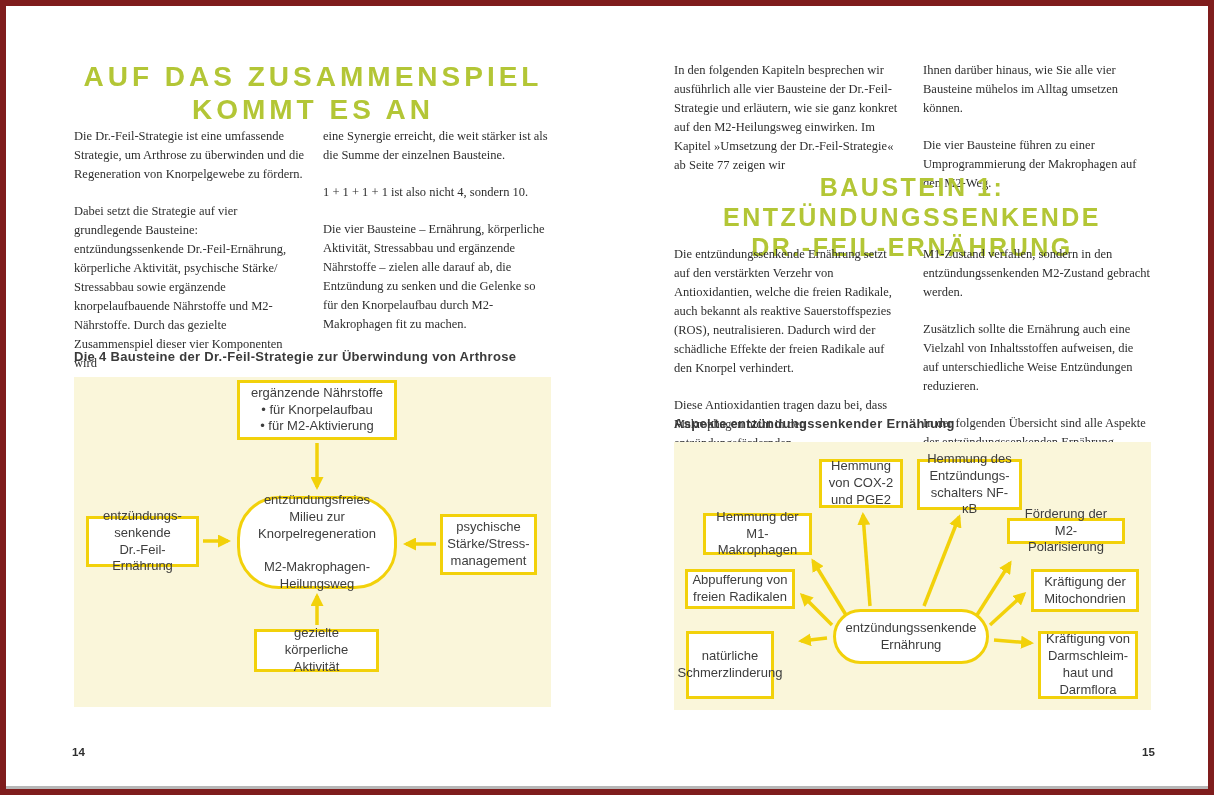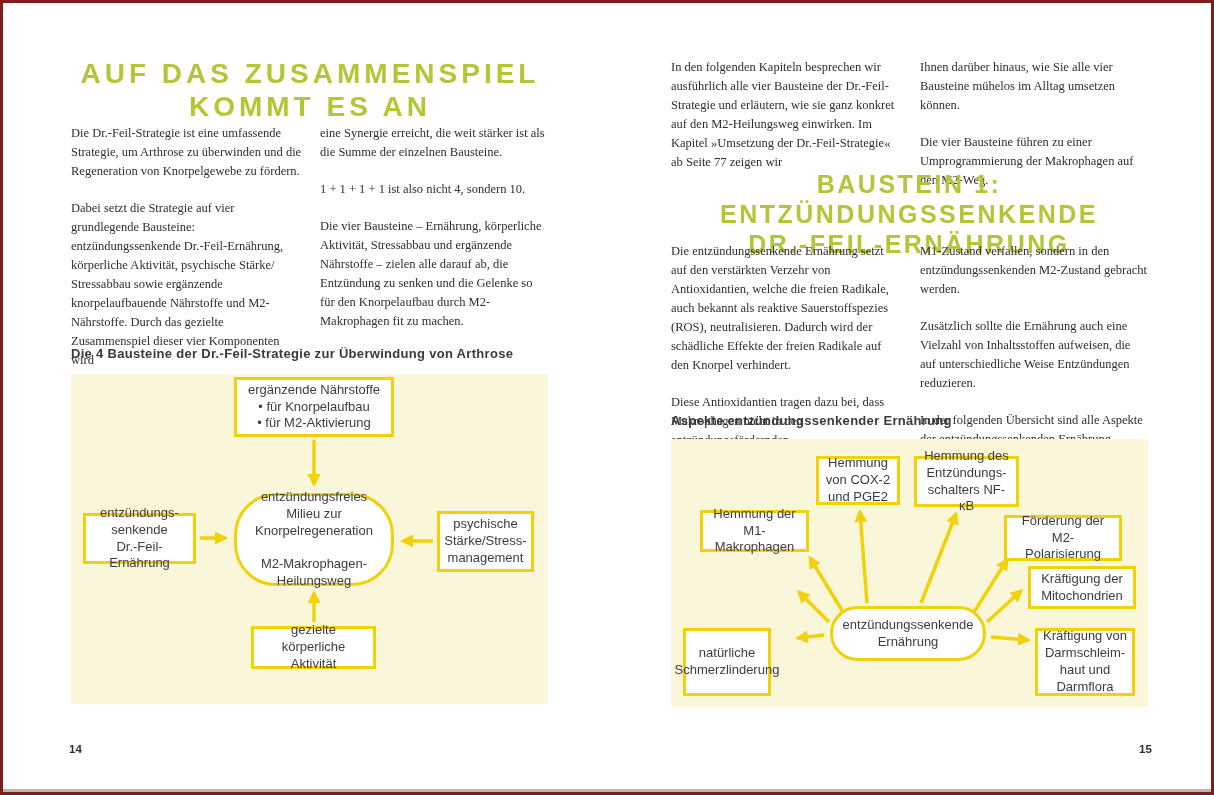--- a/index.html
+++ b/index.html
@@ -1,20 +1,20 @@
 <!DOCTYPE html>
 <html><head>
 <meta charset="utf-8">
 <style>
   html,body{margin:0;padding:0;background:#ffffff;}
   .sheet{
     position:relative;
     width:1214px;height:795px;
     background:#ffffff;
-    border:3px solid #7f1d1d;
+    border:6px solid #7f1d1d;
     box-sizing:border-box;
     overflow:hidden;
     font-family:"Liberation Sans",sans-serif;
   }
   .bottom-edge{
     position:absolute;left:0;right:0;bottom:0;height:3px;
     background:#b7b7b7;
   }
   
   .headline{
@@ -178,22 +178,24 @@
       <line x1="320" y1="198" x2="357" y2="201" marker-end="url(#ah-r)"></line>
     </svg>
     <div class="dbox" style="left:145px;top:17px;width:84px;height:49px;">Hemmung
 von COX-2
 und PGE2</div>
     <div class="dbox" style="left:243px;top:17px;width:105px;height:51px;">Hemmung des
 Entzündungs-
 schalters NF-κB</div>
     <div class="dbox" style="left:29px;top:71px;width:109px;height:42px;">Hemmung der
 M1-Makrophagen</div>
-    <div class="dbox" style="left:333px;top:76px;width:118px;height:46px;">Förderung der M2-
+    <div class="dbox" style="left:333px;top:76px;width:118px;height:26px;">Förderung der M2-
 Polarisierung</div>
+    <div class="dbox" style="left:11px;top:127px;width:110px;height:40px;">Abpufferung von
+freien Radikalen</div>
     <div class="dbox" style="left:357px;top:127px;width:108px;height:43px;">Kräftigung der
 Mitochondrien</div>
     <div class="dbox" style="left:12px;top:189px;width:88px;height:68px;">natürliche
 Schmerzlinderung</div>
     <div class="dbox" style="left:364px;top:189px;width:100px;height:68px;">Kräftigung von
 Darmschleim-
 haut und
 Darmflora</div>
     <div class="dbox pill-small" style="left:159px;top:167px;width:156px;height:55px;">entzündungssenkende
 Ernährung</div>

